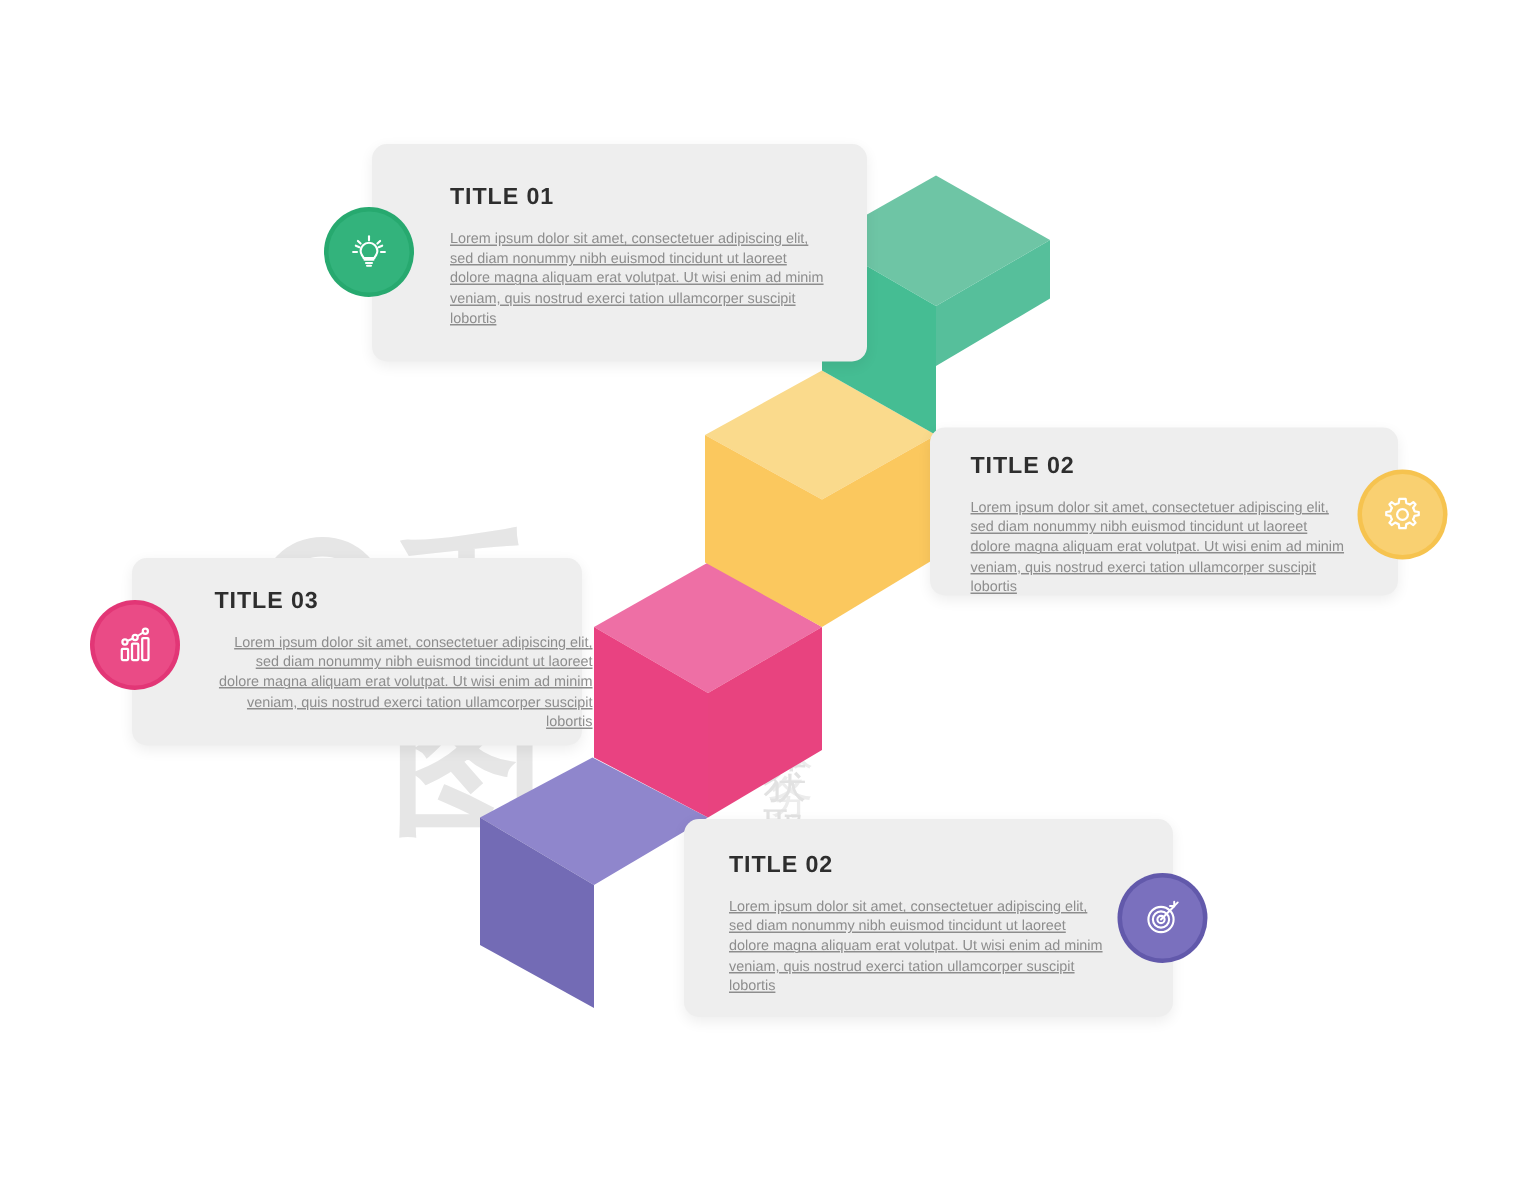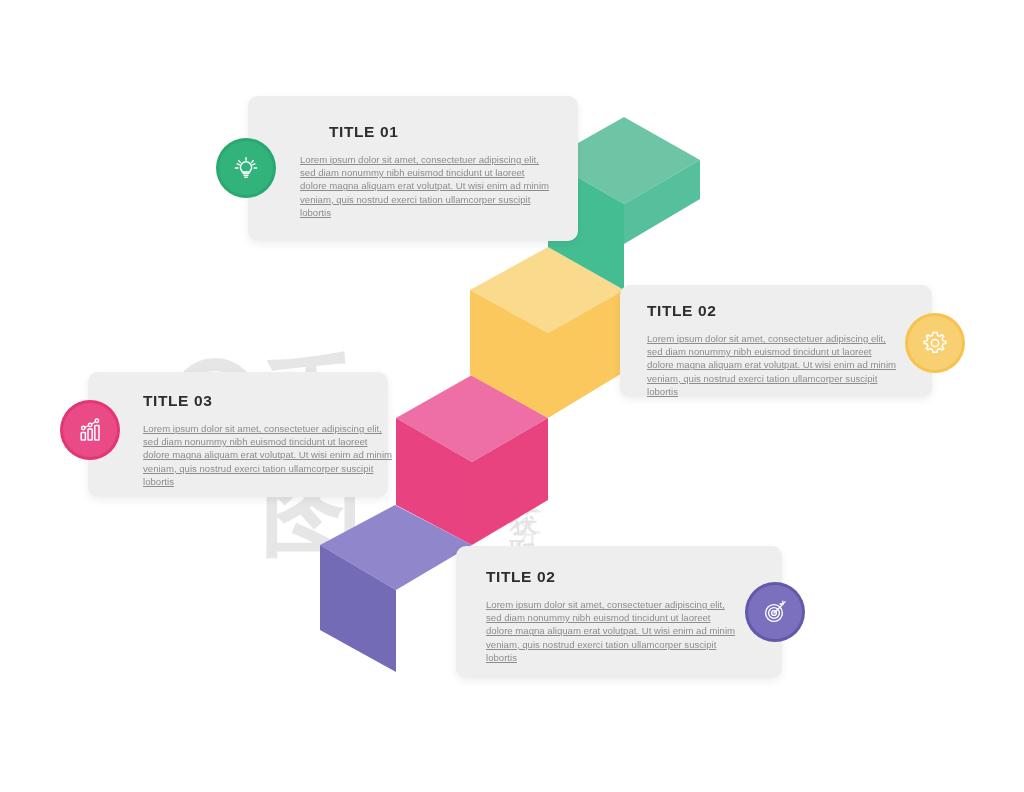--- a/index.html
+++ b/index.html
@@ -127,21 +127,21 @@
     height: 54px;
     border-radius: 50%;
     display: flex;
     align-items: center;
     justify-content: center;
   }
 
   
   #card-1 { z-index: 3; }
   #card-2 { z-index: 4; }
-  #card-3 { z-index: 3; }
+  #card-3 { z-index: 3; text-align: right; }
   #card-4 { z-index: 4; }
 </style>
 </head>
 <body>
 
 <div id="stage">
 
   <div class="watermark">
     <div class="wm-logo-circle"></div>
     <div class="wm-logo-dot"></div>
@@ -172,21 +172,21 @@
 
     <g>
       <polygon points="548,160 624,117 700,160 624,204" fill="#6ec5a5"></polygon>
       <polygon points="624,204 700,160 700,199 624,244" fill="#56bf9b"></polygon>
       <polygon points="548,160 624,204 624,290 548,247" fill="#45bd93"></polygon>
       <polygon points="624,204 700,160 700,198 624,244" fill="#52bd99" opacity="0"></polygon>
     </g>
   </svg>
 
   <div class="card" id="card-1" style="left:248px; top:96px; width:330px; height:145px;">
-    <div class="card-title" style="left:52px; top:27px;margin-left:29px;">TITLE 01</div>
+    <div class="card-title" style="left:52px; top:27px;">TITLE 01</div>
     <div class="card-body" style="left:52px; top:57px; width:252px;">Lorem ipsum dolor sit amet, consectetuer adipiscing elit, sed diam nonummy nibh euismod tincidunt ut laoreet dolore magna aliquam erat volutpat. Ut wisi enim ad minim veniam, quis nostrud exerci tation ullamcorper suscipit lobortis</div>
   </div>
   <div class="badge" style="left:216px; top:138px; background:#27a96f;">
     <div class="badge-inner" style="background:#33b37c;">
       <svg width="34" height="34" viewBox="0 0 34 34">
         <g stroke="#ffffff" stroke-width="1.4" fill="none" stroke-linecap="round">
           <path d="M11.4 16.4 a5.6 5.6 0 1 1 11.2 0 c0 2.2 -1.5 3.2 -2.0 4.6 l-7.2 0 c-0.5 -1.4 -2.0 -2.4 -2.0 -4.6 z"></path>
           <path d="M14.0 22.2 l6.0 0"></path>
           <path d="M15.0 24.3 l4.0 0"></path>
           <path d="M15.7 26.2 l2.6 0"></path>

